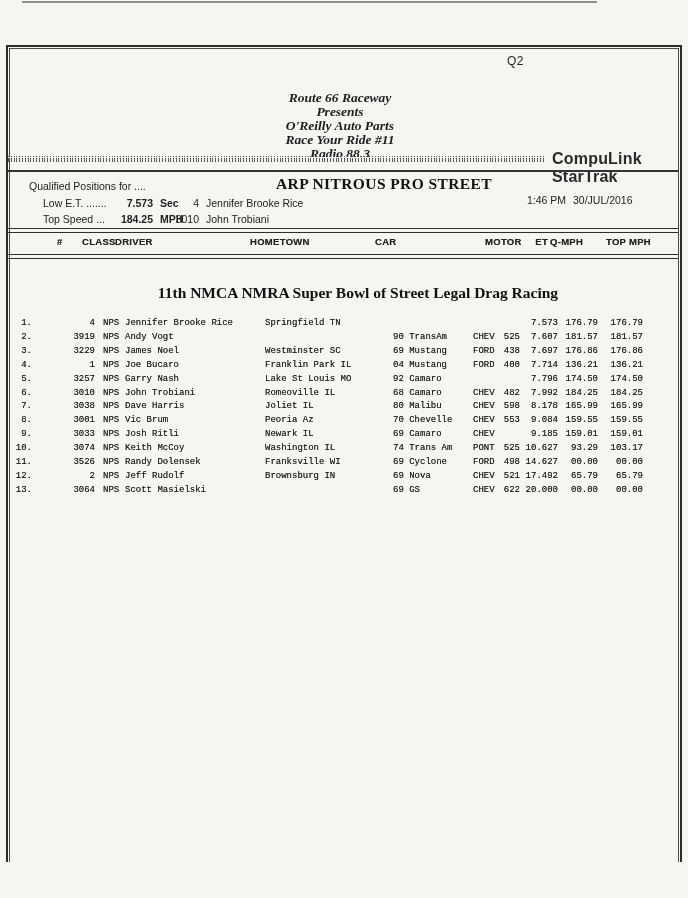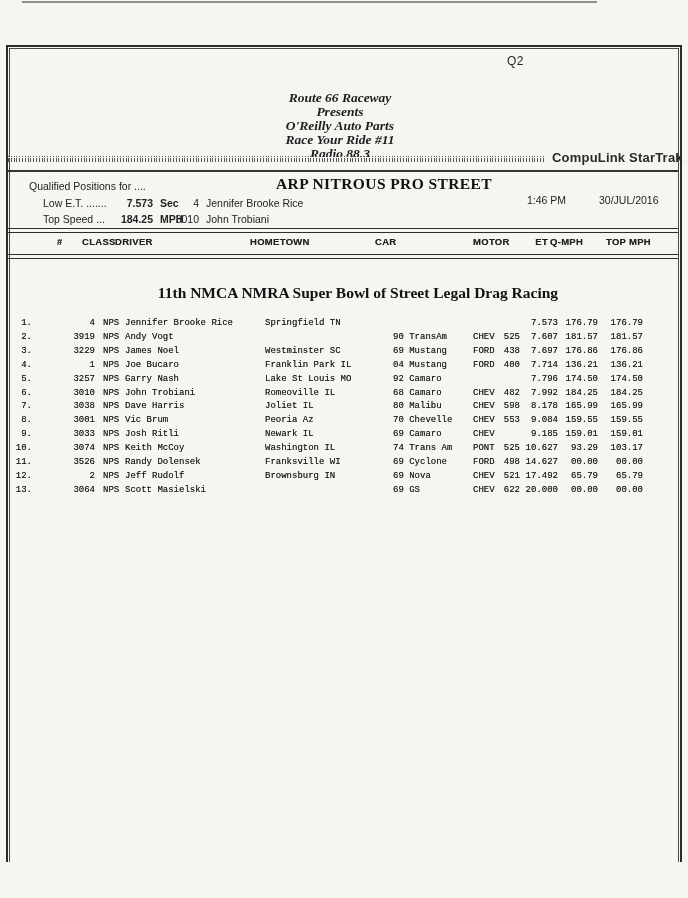--- a/index.html
+++ b/index.html
@@ -18,44 +18,44 @@
   .frame-inner{position:absolute;left:1px;top:1px;right:1px;bottom:0;
     border:1px solid #4a4a4a;border-bottom:none;}
   .round{left:507px;top:54px;font-size:12px;letter-spacing:.3px;color:#1f1f1f;}
   .masthead{left:140px;top:66px;width:400px;text-align:center;
     font-family:"Liberation Serif",serif;font-style:italic;font-weight:600;
     font-size:13.5px;line-height:14px;color:#1d1d1d;margin-top:25px;}
   .dotband{left:8px;top:156px;width:537px;height:6px;
     background-image:
       repeating-linear-gradient(0deg, rgba(246,245,242,0) 0 1.6px, #f6f5f2 1.6px 2.4px),
       repeating-linear-gradient(90deg, #5a5a5a 0 1px, rgba(0,0,0,0) 1px 2.8px);}
-  .timing-brand{left:552px;top:150px;font-size:13px;font-weight:700;color:#2a2a2a;letter-spacing:.2px;}
+  .timing-brand{left:552px;top:150px;font-size:16px;font-weight:700;color:#2a2a2a;letter-spacing:.2px;}
   .hline{left:8px;top:170px;width:670px;height:1.5px;background:#333;}
   .qual-label{left:29px;top:180px;font-size:10.5px;color:#222;}
   .qrow{left:0;width:420px;height:13px;font-size:10.5px;color:#222;}
   .qrow.low{top:197px;} .qrow.spd{top:213px;}
   .q-lab{position:absolute;left:43px;white-space:pre;}
   .q-val{position:absolute;left:108px;width:45px;text-align:right;font-weight:600;}
   .q-unit{position:absolute;left:160px;font-weight:600;}
   .q-num{position:absolute;left:166px;width:33px;text-align:right;}
   .q-name{position:absolute;left:206px;}
   .class-title{left:234px;top:175px;width:300px;text-align:center;
     font-family:"Liberation Serif",serif;font-weight:700;font-size:15.5px;
     letter-spacing:.4px;color:#111;}
   .timestamp{top:194px;font-size:10.5px;color:#222;}
-  .time{left:527px;} .date{left:599px;}
+  .time{left:527px;} .date{left:573px;}
   .dline{left:8px;width:670px;height:3px;
     border-top:1.5px solid #2e2e2e;border-bottom:1px solid #2e2e2e;}
   .dline.one{top:228px;} .dline.two{top:254px;}
   .colheads{left:0;top:236px;width:688px;height:13px;
     font-size:9.5px;font-weight:600;letter-spacing:.3px;color:#222;}
   .colheads span{position:absolute;top:0;white-space:pre;
     text-shadow:0 0 .3px rgba(0,0,0,.55);}
   .h0{left:57px;} .h1{left:82px;} .h2{left:115px;} .h3{left:250px;}
-  .h4{left:375px;} .h5{left:473px;}
+  .h4{left:375px;} .h5{left:485px;}
   .h6{left:516px;width:32px;text-align:right;}
   .h7{left:550px;width:43px;text-align:left;}
   .h8{left:601px;width:50px;text-align:right;}
   .event-title{left:108px;top:284px;width:500px;text-align:center;
     font-family:"Liberation Serif",serif;font-weight:700;font-size:15.5px;
     color:#111;white-space:nowrap;}
   .rows-host{left:0;top:0;width:688px;height:898px;}
   .row{position:absolute;left:0;width:688px;height:13px;
     font-family:"Liberation Mono","DejaVu Sans Mono",monospace;
     font-size:9px;line-height:13px;color:#1d1d1d;

